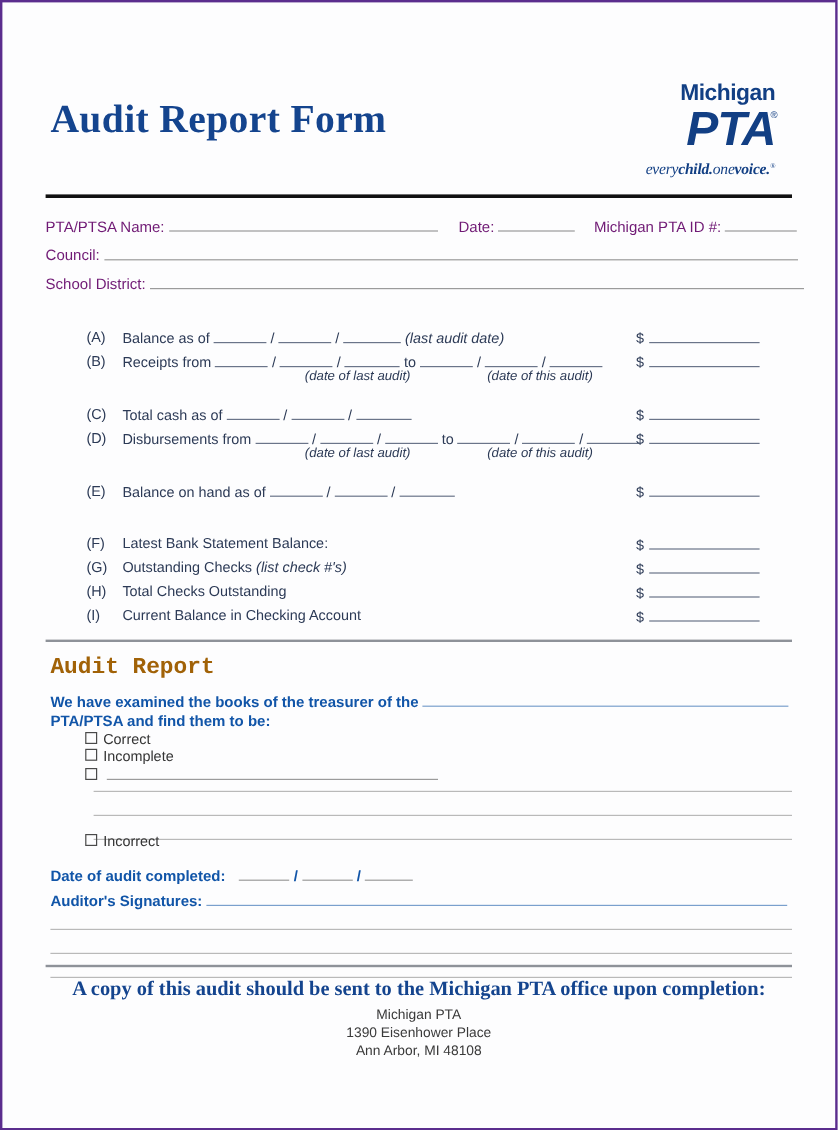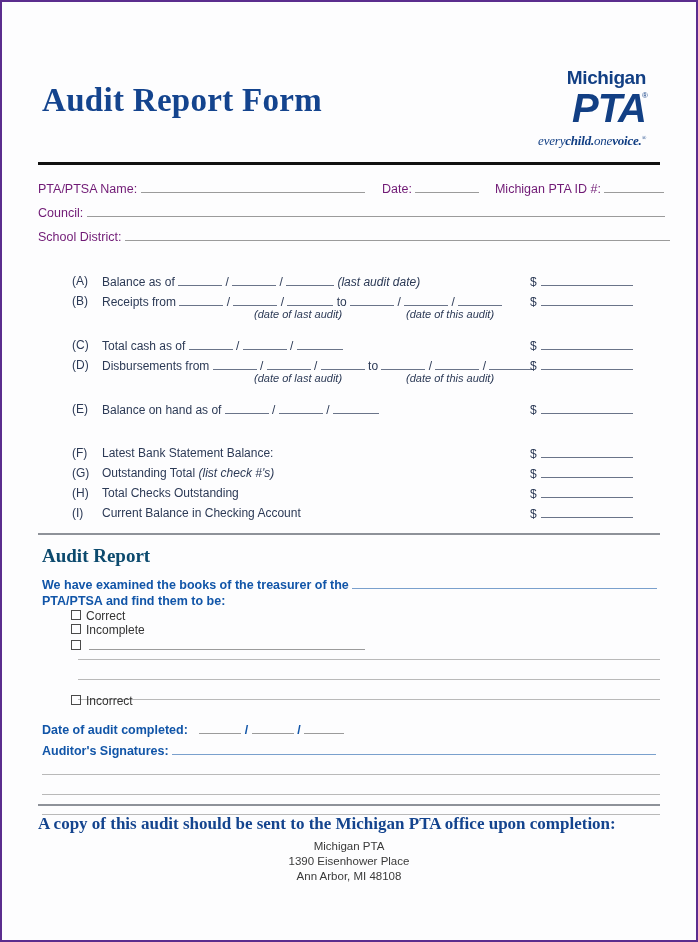--- a/index.html
+++ b/index.html
@@ -89,40 +89,41 @@
   .amt .dollar{color:#2c3a56;font-size:12px;}
   .amt .aline{
     display:inline-block;width:92px;height:11px;
     border-bottom:1px solid #6a7489;vertical-align:baseline;margin-left:4px;
   }
   .formula{position:absolute;left:64px;font-size:12px;color:#2c3a56;}
   .formula span{margin-right:34px;}
 
   
   .sec-title{
-    font-family:Liberation Serif, serif;
-    font-weight:bold;font-size:19px;color:#0c4a6e;
+    font-family:Liberation Mono, monospace;
+    font-weight:bold;font-size:19px;color:#a16207;
   }
   .blue-bold{font-weight:bold;font-size:12.5px;color:#1155a8;}
   .blueline{
     display:inline-block;border-bottom:1px solid #7aa0cd;height:12px;
     vertical-align:baseline;
   }
   .chk{
     display:inline-block;width:8px;height:8px;
     border:1px solid #4a4a4a;margin-right:5px;vertical-align:baseline;
     position:relative;top:0px;
   }
   .opt{font-size:12px;color:#333;height:13px;white-space:nowrap;}
   .grayline{
     border-bottom:1px solid #b9b9b9;height:0;
   }
 
   
   .foot-head{
+    text-align:center;
     font-family:"Liberation Serif", serif;
     font-weight:bold;font-size:17px;color:#14448e;
     white-space:nowrap;
   }
   .foot-addr{
     text-align:center;font-size:11.5px;color:#3a3a3a;line-height:15px;
   }
 </style>
 </head>
 <body>
@@ -248,21 +249,21 @@
   <div class="items" style="top:444px">
     <div class="item">
       <span class="ltr">(F)</span>
       <span class="txt"><span>Latest Bank Statement Balance:</span></span>
       <span class="amt">
         <span class="dollar">$</span><span class="aline"></span>
       </span>
     </div>
     <div class="item">
       <span class="ltr">(G)</span>
-      <span class="txt"><span>Outstanding Total</span> <i>(list check #'s)</i></span>
+      <span class="txt"><span>Outstanding Checks</span> <i>(list check #'s)</i></span>
       <span class="amt">
         <span class="dollar">$</span><span class="aline"></span>
       </span>
     </div>
     <div class="item">
       <span class="ltr">(H)</span>
       <span class="txt"><span>Total Checks Outstanding</span></span>
       <span class="amt">
         <span class="dollar">$</span><span class="aline"></span>
       </span>

